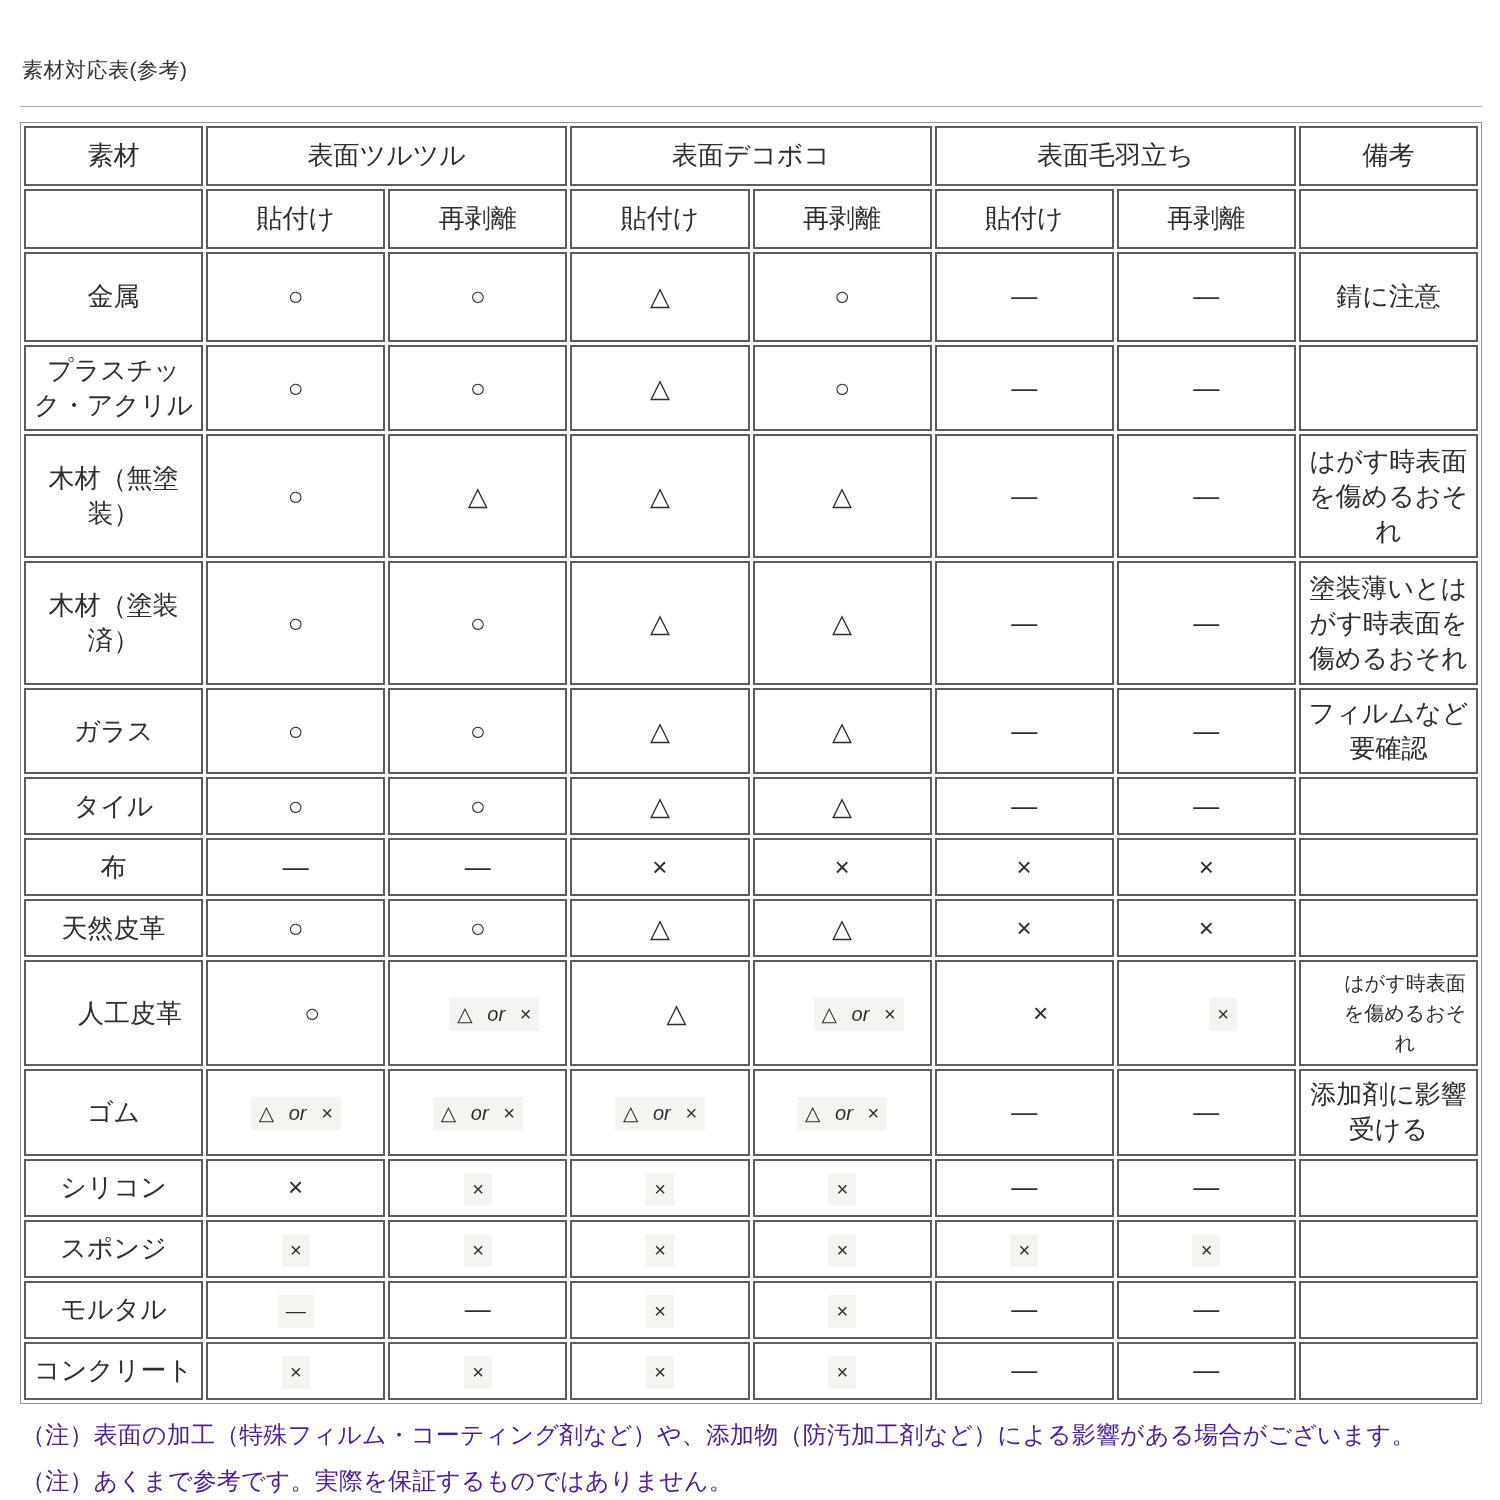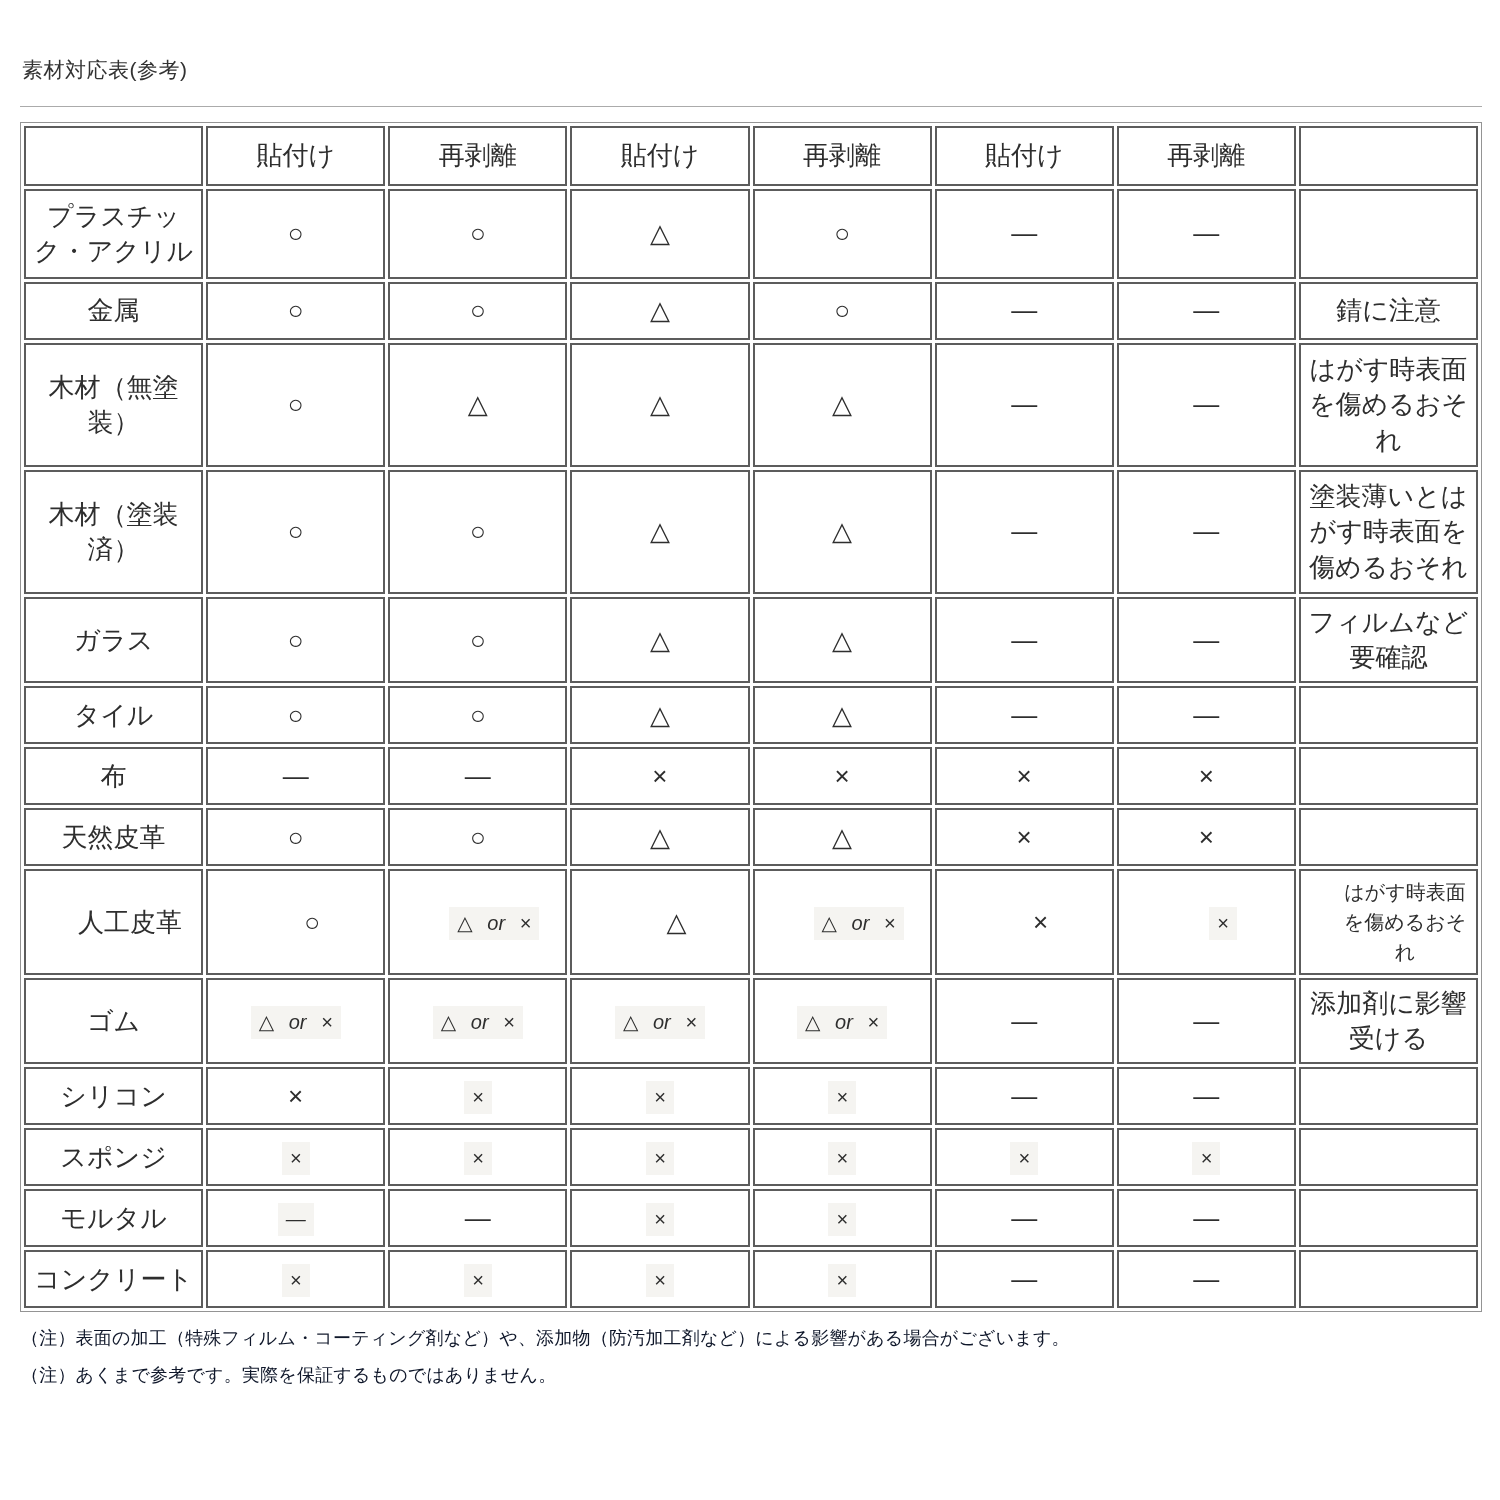--- a/index.html
+++ b/index.html
@@ -61,22 +61,22 @@
   .em {
     font-size: 20px;
     background: #f5f4f1;
     padding: 3px 8px;
     word-spacing: 9px;
     font-style: italic;
   }
   td.remark-em { font-size: 20px; line-height: 1.5; }
   .notes { margin: 13px 0 0 3px; }
   .note {
-    font-size: 18px;
-    color: #0f172a;
+    font-size: 24px;
+    color: #4c1d95;
     margin: 0 0 10px 0;
     line-height: 1.5;
     letter-spacing: 0.2px;
   }
 </style>
 </head>
 <body>
 
 <h1 class="page-title">素材対応表(参考)</h1>
 
@@ -87,51 +87,58 @@
     <col>
       <col>
       <col>
       <col>
       <col>
       <col>
       <col>
       <col>
   </colgroup>
   <thead>
+    <tr>
+      <th>素材</th>
+      <th colspan="2">表面ツルツル</th>
+      <th colspan="2">表面デコボコ</th>
+      <th colspan="2">表面毛羽立ち</th>
+      <th>備考</th>
+    </tr>
     <tr>
       <th></th>
       <th>貼付け</th>
       <th>再剥離</th>
       <th>貼付け</th>
       <th>再剥離</th>
       <th>貼付け</th>
       <th>再剥離</th>
       <th></th>
     </tr>
   </thead>
   <tbody>
       <tr>
+        <td>金属</td>
+        <td><span class="sym">○</span></td>
+        <td><span class="sym">○</span></td>
+        <td><span class="sym">△</span></td>
+        <td><span class="sym">○</span></td>
+        <td><span class="sym">―</span></td>
+        <td><span class="sym">―</span></td>
+        <td>錆に注意</td>
+      </tr>
+      <tr>
         <td>プラスチック・アクリル</td>
         <td><span class="sym">○</span></td>
         <td><span class="sym">○</span></td>
         <td><span class="sym">△</span></td>
         <td><span class="sym">○</span></td>
         <td><span class="sym">―</span></td>
         <td><span class="sym">―</span></td>
         <td></td>
-      </tr>
-      <tr>
-        <td>金属</td>
-        <td><span class="sym">○</span></td>
-        <td><span class="sym">○</span></td>
-        <td><span class="sym">△</span></td>
-        <td><span class="sym">○</span></td>
-        <td><span class="sym">―</span></td>
-        <td><span class="sym">―</span></td>
-        <td>錆に注意</td>
       </tr>
       <tr>
         <td>木材（無塗装）</td>
         <td><span class="sym">○</span></td>
         <td><span class="sym">△</span></td>
         <td><span class="sym">△</span></td>
         <td><span class="sym">△</span></td>
         <td><span class="sym">―</span></td>
         <td><span class="sym">―</span></td>
         <td>はがす時表面を傷めるおそれ</td>

